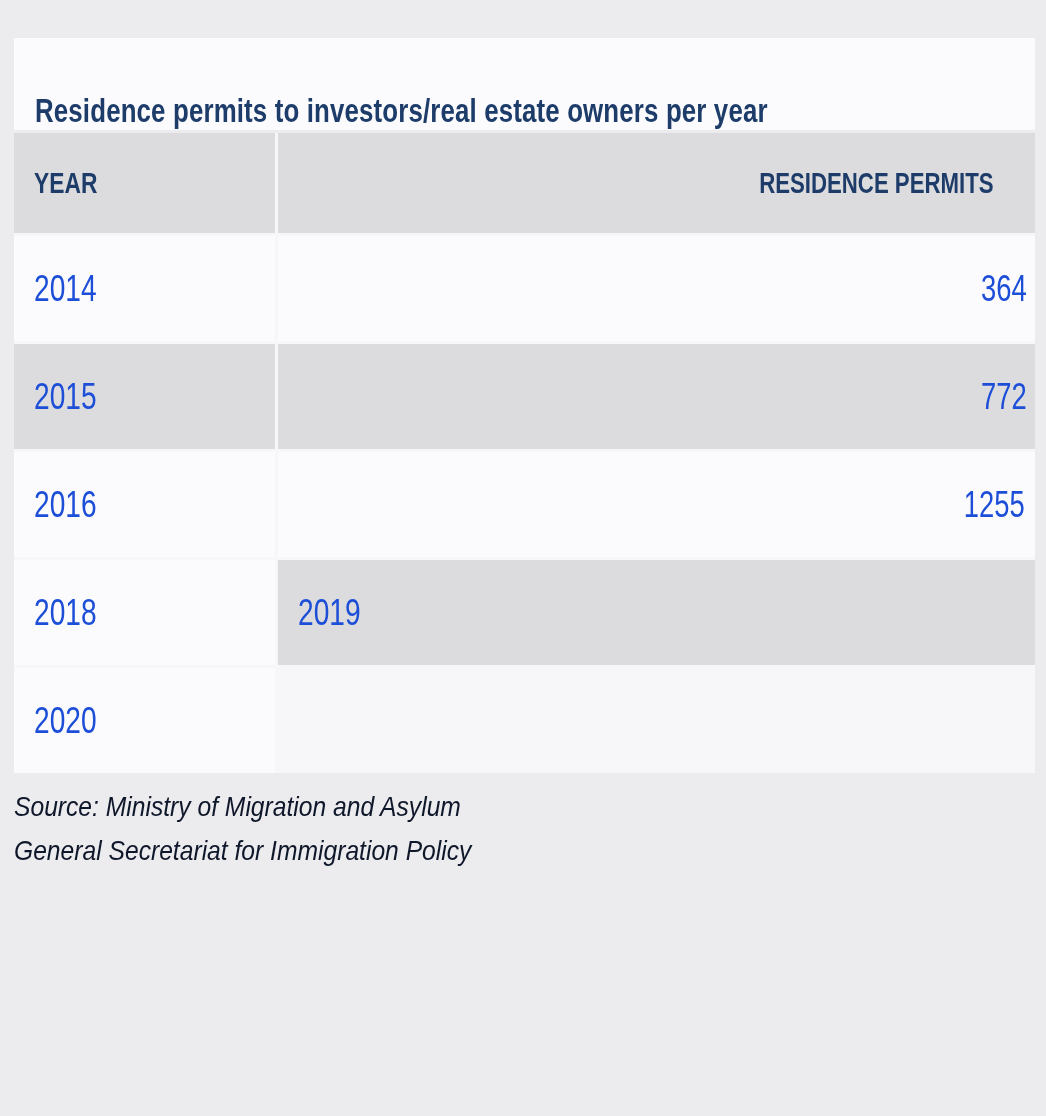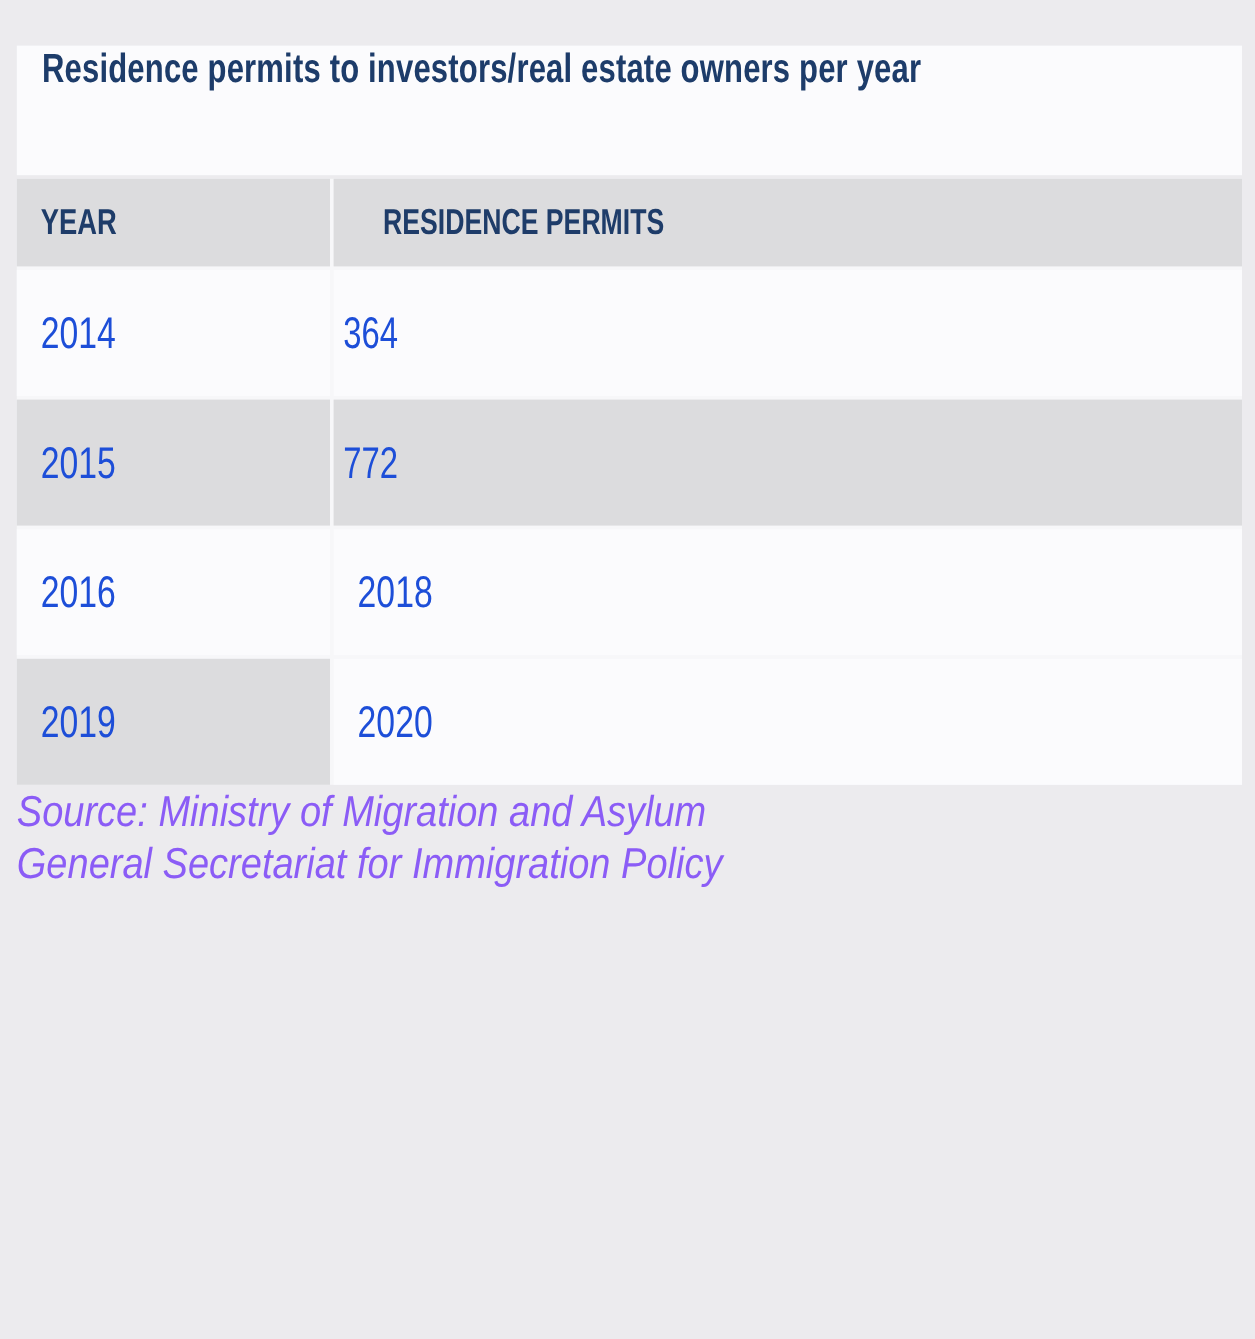--- a/index.html
+++ b/index.html
@@ -22,24 +22,24 @@
     transform: scaleX(0.76);
     transform-origin: left center;
   }
   .cond-center {
     display: inline-block;
     white-space: nowrap;
     transform: scaleX(0.74);
     transform-origin: center center;
   }
   .title-card {
-    height: 108px;
+    height: 92px;
     background: #FBFBFD;
     display: flex;
-    align-items: flex-start;
+    align-items: flex-end;
     padding-left: 21px;
   }
   .title-card .title-text {
     font-size: 34px;
     font-weight: 700;
     color: #1D3C6A;
     letter-spacing: 0.2px;
   }
   .grid-table {
     margin-top: 3px;
@@ -50,44 +50,44 @@
   }
   .cell {
     display: flex;
     align-items: center;
   }
   .cell.year {
     padding-left: 20px;
     justify-content: flex-start;
   }
   .cell.value {
-    justify-content: flex-start;
+    justify-content: flex-end;
   }
   .cell.head {
-    height: 73px;
+    height: 100px;
     background: #DCDCDE;
     font-size: 30px;
     font-weight: 700;
     color: #1E3C69;
   }
   .cell.data {
     height: 105px;
     font-size: 37px;
     font-weight: 400;
     color: #1d4ed8;
   }
   .row-light { background: #FBFBFD; }
   .row-dark  { background: #DCDCDE; }
   .source-block {
-    margin-top: 0;
+    margin-top: 12px;
     padding-left: 0;
     font-style: italic;
-    font-size: 36px;
+    font-size: 28px;
     line-height: 44px;
-    color: #8b5cf6;
+    color: #0f172a;
   }
   .source-block .cond { transform: scaleX(0.88); }
 </style>
 </head>
 <body>
 
 <div class="page">
   <div class="content">
 
     <div class="title-card">
@@ -113,20 +113,23 @@
       <div class="cell data year row-dark">
         <span class="cond">2015</span>
       </div>
       <div class="cell data value row-dark">
         <span class="cond-center">772</span>
       </div>
 
       <div class="cell data year row-light">
         <span class="cond">2016</span>
       </div>
+      <div class="cell data value row-light">
+        <span class="cond-center">1255</span>
+      </div>
 
 
       <div class="cell data year row-light">
         <span class="cond">2018</span>
       </div>
 
       <div class="cell data year row-dark">
         <span class="cond">2019</span>
       </div>
 

